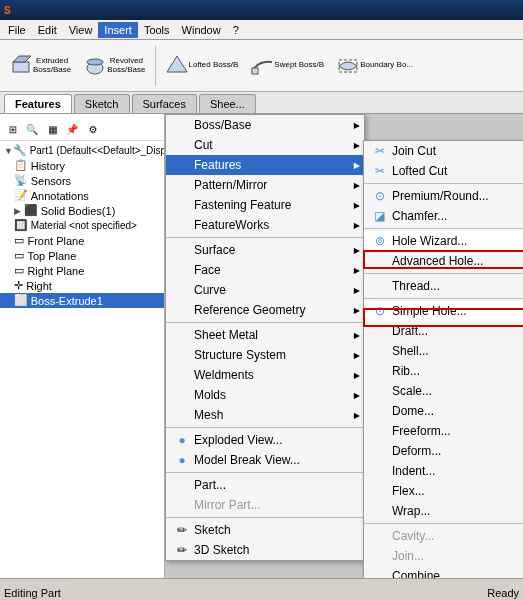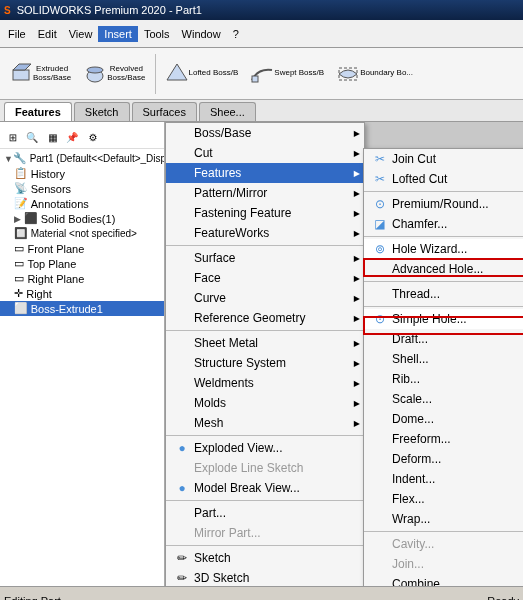--- a/index.html
+++ b/index.html
@@ -20,21 +20,21 @@
       height: 20px;
       display: flex;
       align-items: center;
       padding: 0 4px;
       font-size: 11px;
     }
 
     
     .menu-bar {
       background: #f0f0f0;
-      height: 28px;
+      height: 20px;
       display: flex;
       align-items: center;
       border-bottom: 1px solid #999;
       padding: 0 2px;
     }
     .menu-bar-item {
       padding: 2px 6px;
       cursor: pointer;
       font-size: 11px;
       color: #000;
@@ -233,21 +233,20 @@
       white-space: nowrap;
     }
 
     .sub-arrow { font-size: 8px; position: absolute; right: 4px; }
   </style>
 </head>
 <body>
 
 <div class="title-bar">
   <span style="font-weight:bold;font-size:10px;margin-right:6px;color:#ff6600;">S</span>
-  <span>SOLIDWORKS Premium 2020 - Part1</span>
 </div>
 
 <div class="menu-bar">
   <div class="menu-bar-item">File</div>
   <div class="menu-bar-item">Edit</div>
   <div class="menu-bar-item">View</div>
   <div class="menu-bar-item active">Insert</div>
   <div class="menu-bar-item">Tools</div>
   <div class="menu-bar-item">Window</div>
   <div class="menu-bar-item">?</div>
@@ -447,24 +446,20 @@
         <div class="dropdown-item">
           <span class="item-icon"></span>
           <span>Mesh</span>
           <span class="sub-arrow">▶</span>
         </div>
         <div class="dropdown-separator"></div>
         <div class="dropdown-item">
           <span class="item-icon" style="color:#4a90d9">●</span>
           <span>Exploded View...</span>
         </div>
-        <div class="dropdown-item disabled">
-          <span class="item-icon"></span>
-          <span>Explode Line Sketch</span>
-        </div>
         <div class="dropdown-item">
           <span class="item-icon" style="color:#4a90d9">●</span>
           <span>Model Break View...</span>
         </div>
         <div class="dropdown-separator"></div>
         <div class="dropdown-item">
           <span class="item-icon"></span>
           <span>Part...</span>
         </div>
         <div class="dropdown-item disabled">

